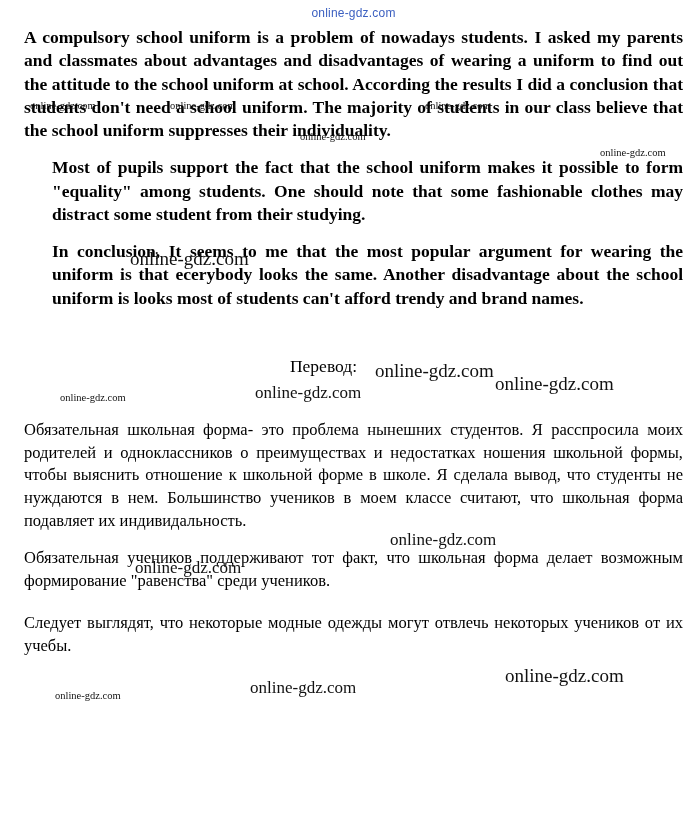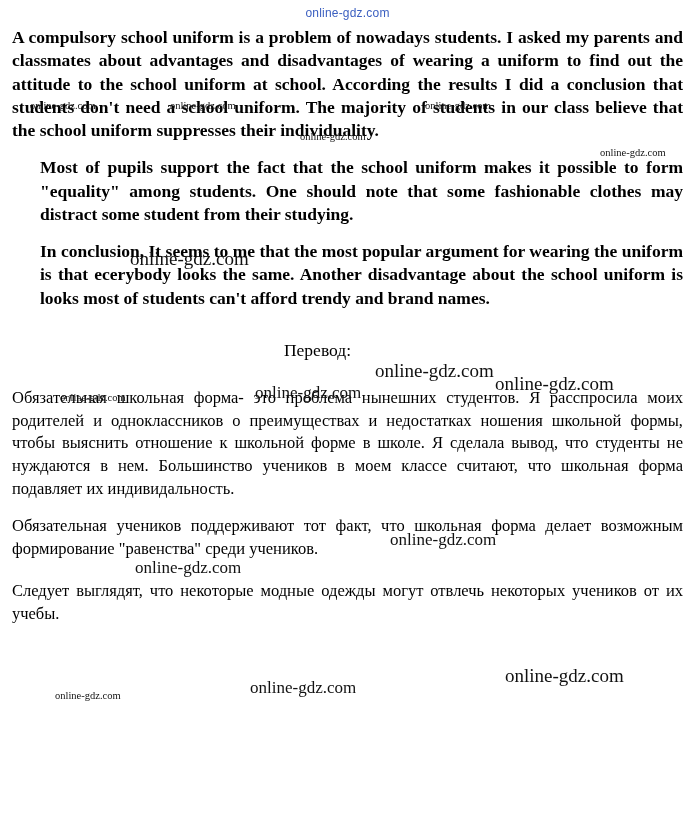--- a/index.html
+++ b/index.html
@@ -13,21 +13,21 @@
     font-family: "Liberation Serif", serif;
     color: #000000;
     position: relative;
     overflow: hidden;
   }
   .page {
     position: relative;
     width: 697px;
     height: 815px;
     box-sizing: border-box;
-    padding: 6px 14px 0 12px;
+    padding: 6px 14px 0 24px;
   }
   .top-mark {
     text-align: center;
     font-family: "Liberation Sans", sans-serif;
     font-size: 12px;
     color: #3b5fc0;
     letter-spacing: 0.2px;
     margin-bottom: 6px;
   }
   .para {
@@ -43,21 +43,21 @@
     text-align-last: left;
     margin-left: 28px;
   }
   .gap-sm { height: 10px; }
   .gap-md { height: 16px; }
   .gap-lg { height: 26px; }
 
   .translation-title {
     text-align: center;
     font-size: 17.5px;
-    margin: 0;
+    margin: 16px;
     padding-right: 60px;
   }
   .ru {
     font-size: 16.5px;
     line-height: 1.38;
     text-align: justify;
     margin: 0 0 4px 0;
     position: relative;
     z-index: 1;
   }

